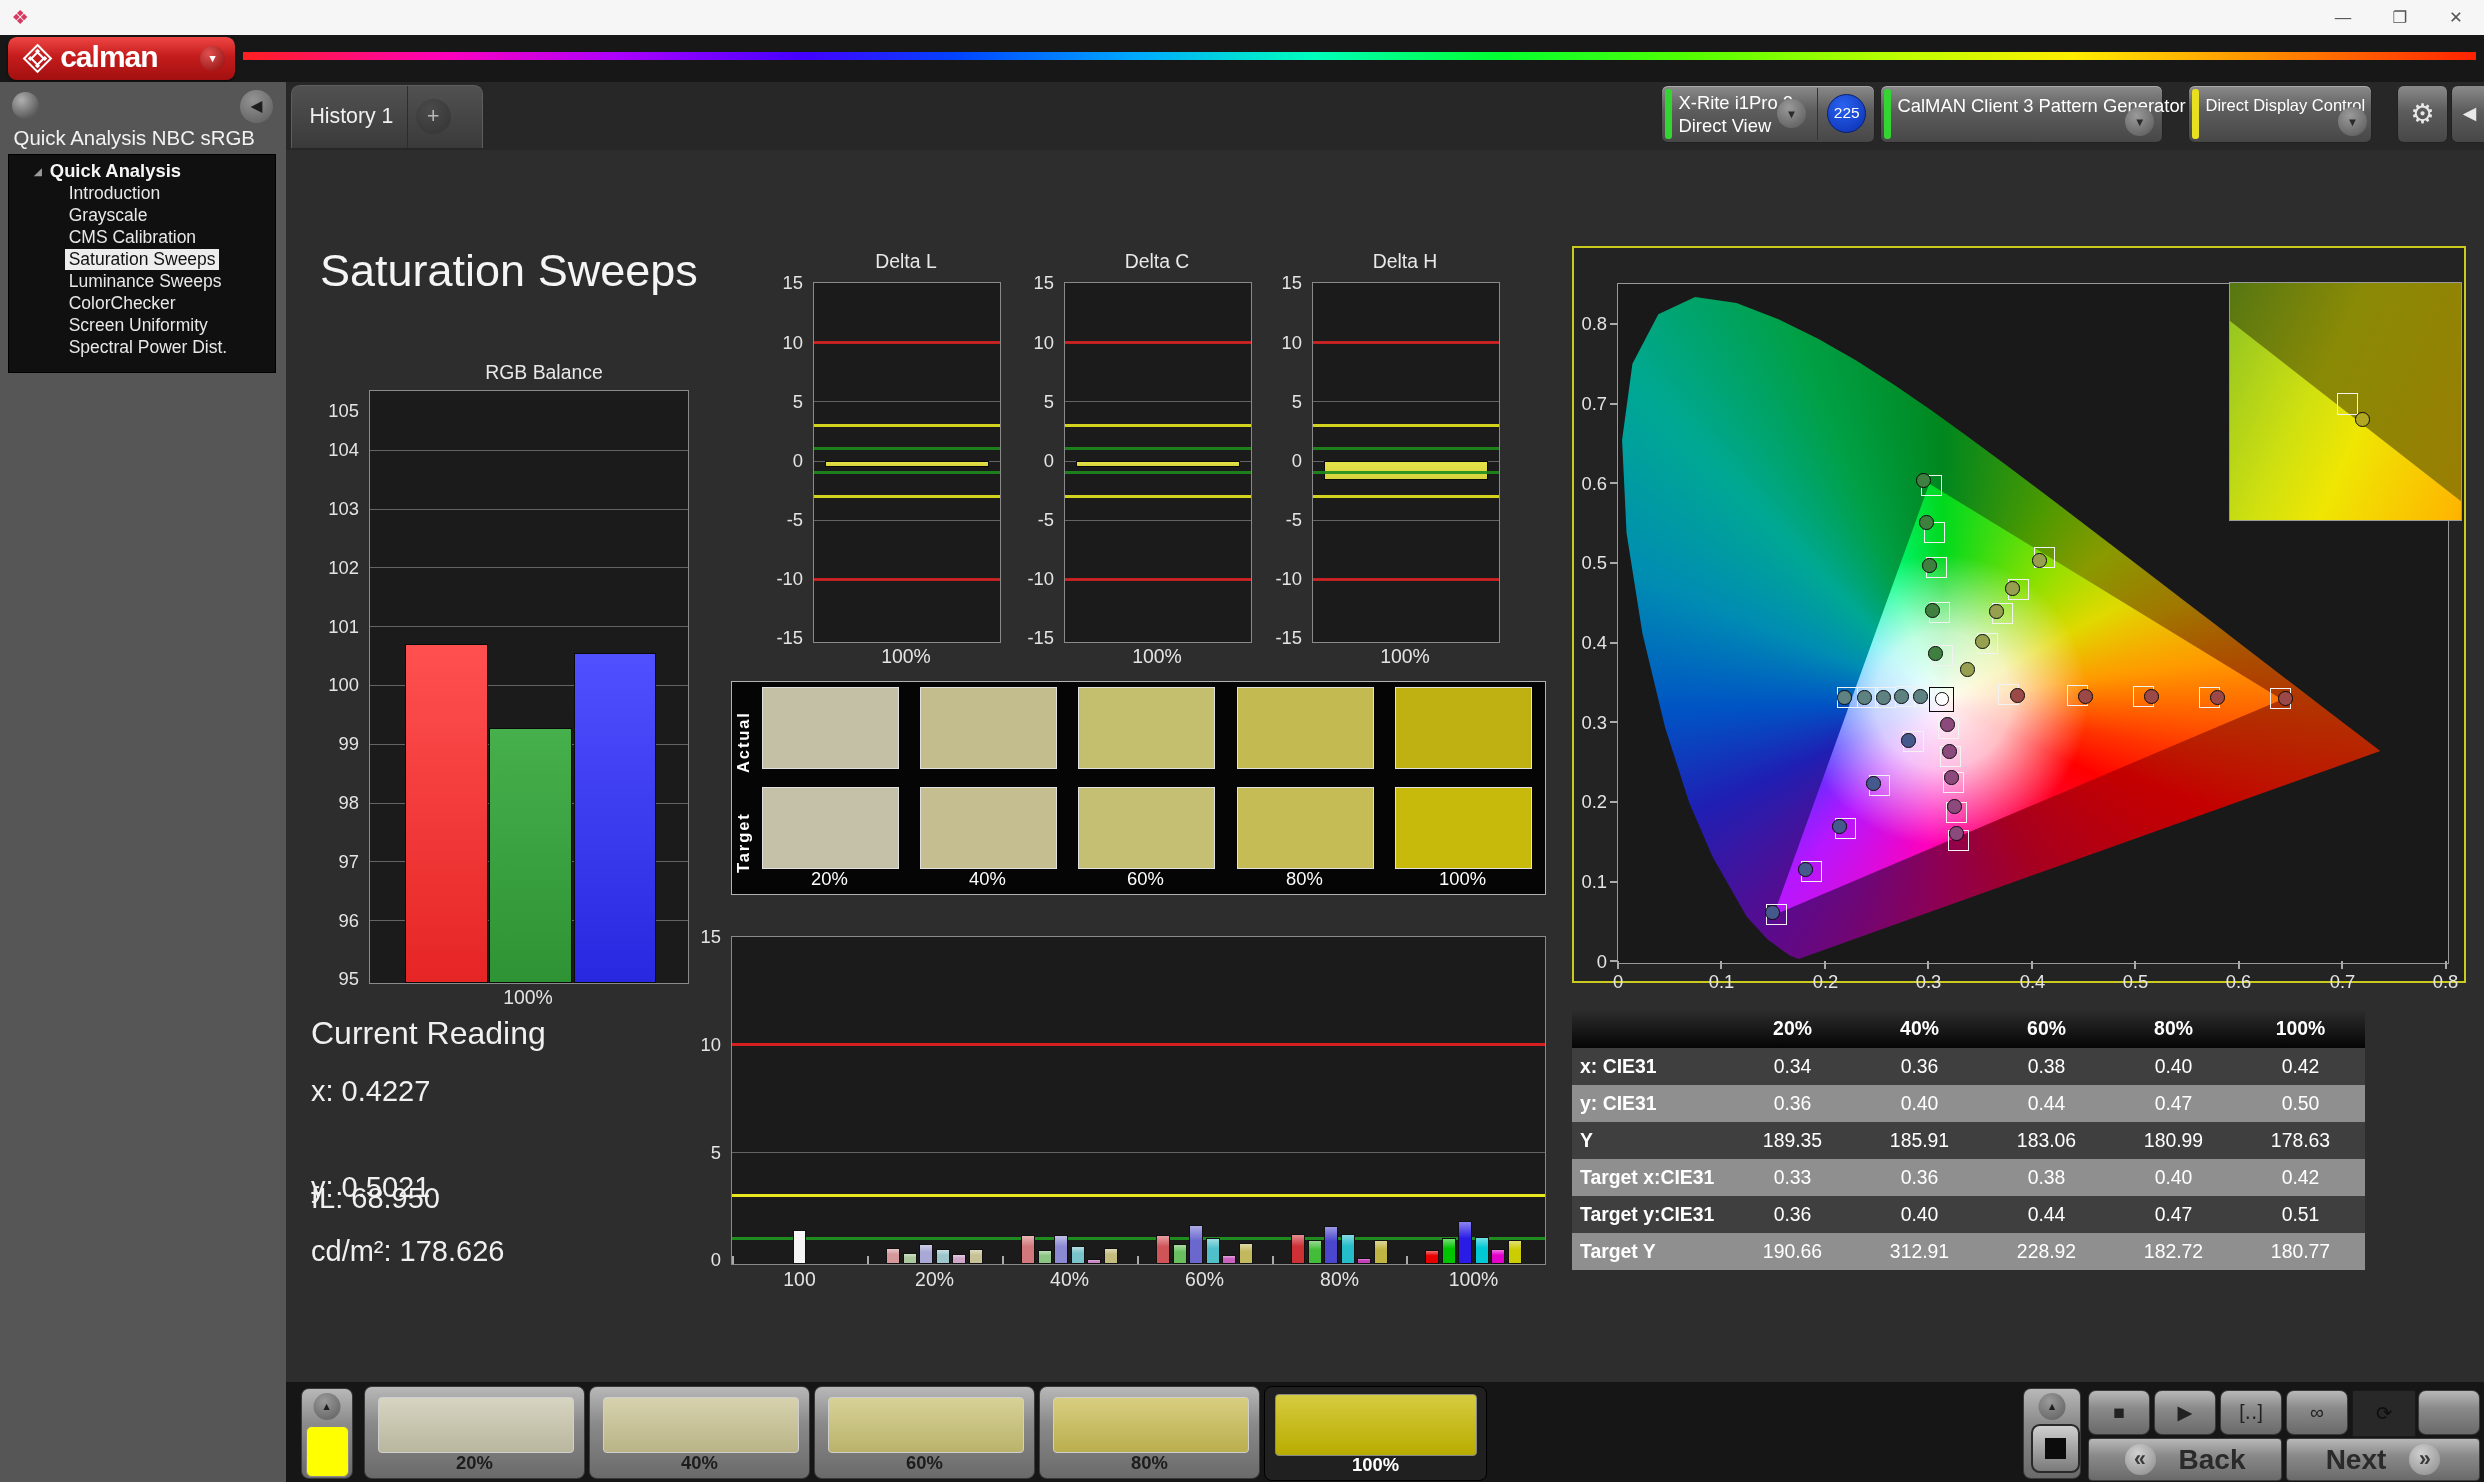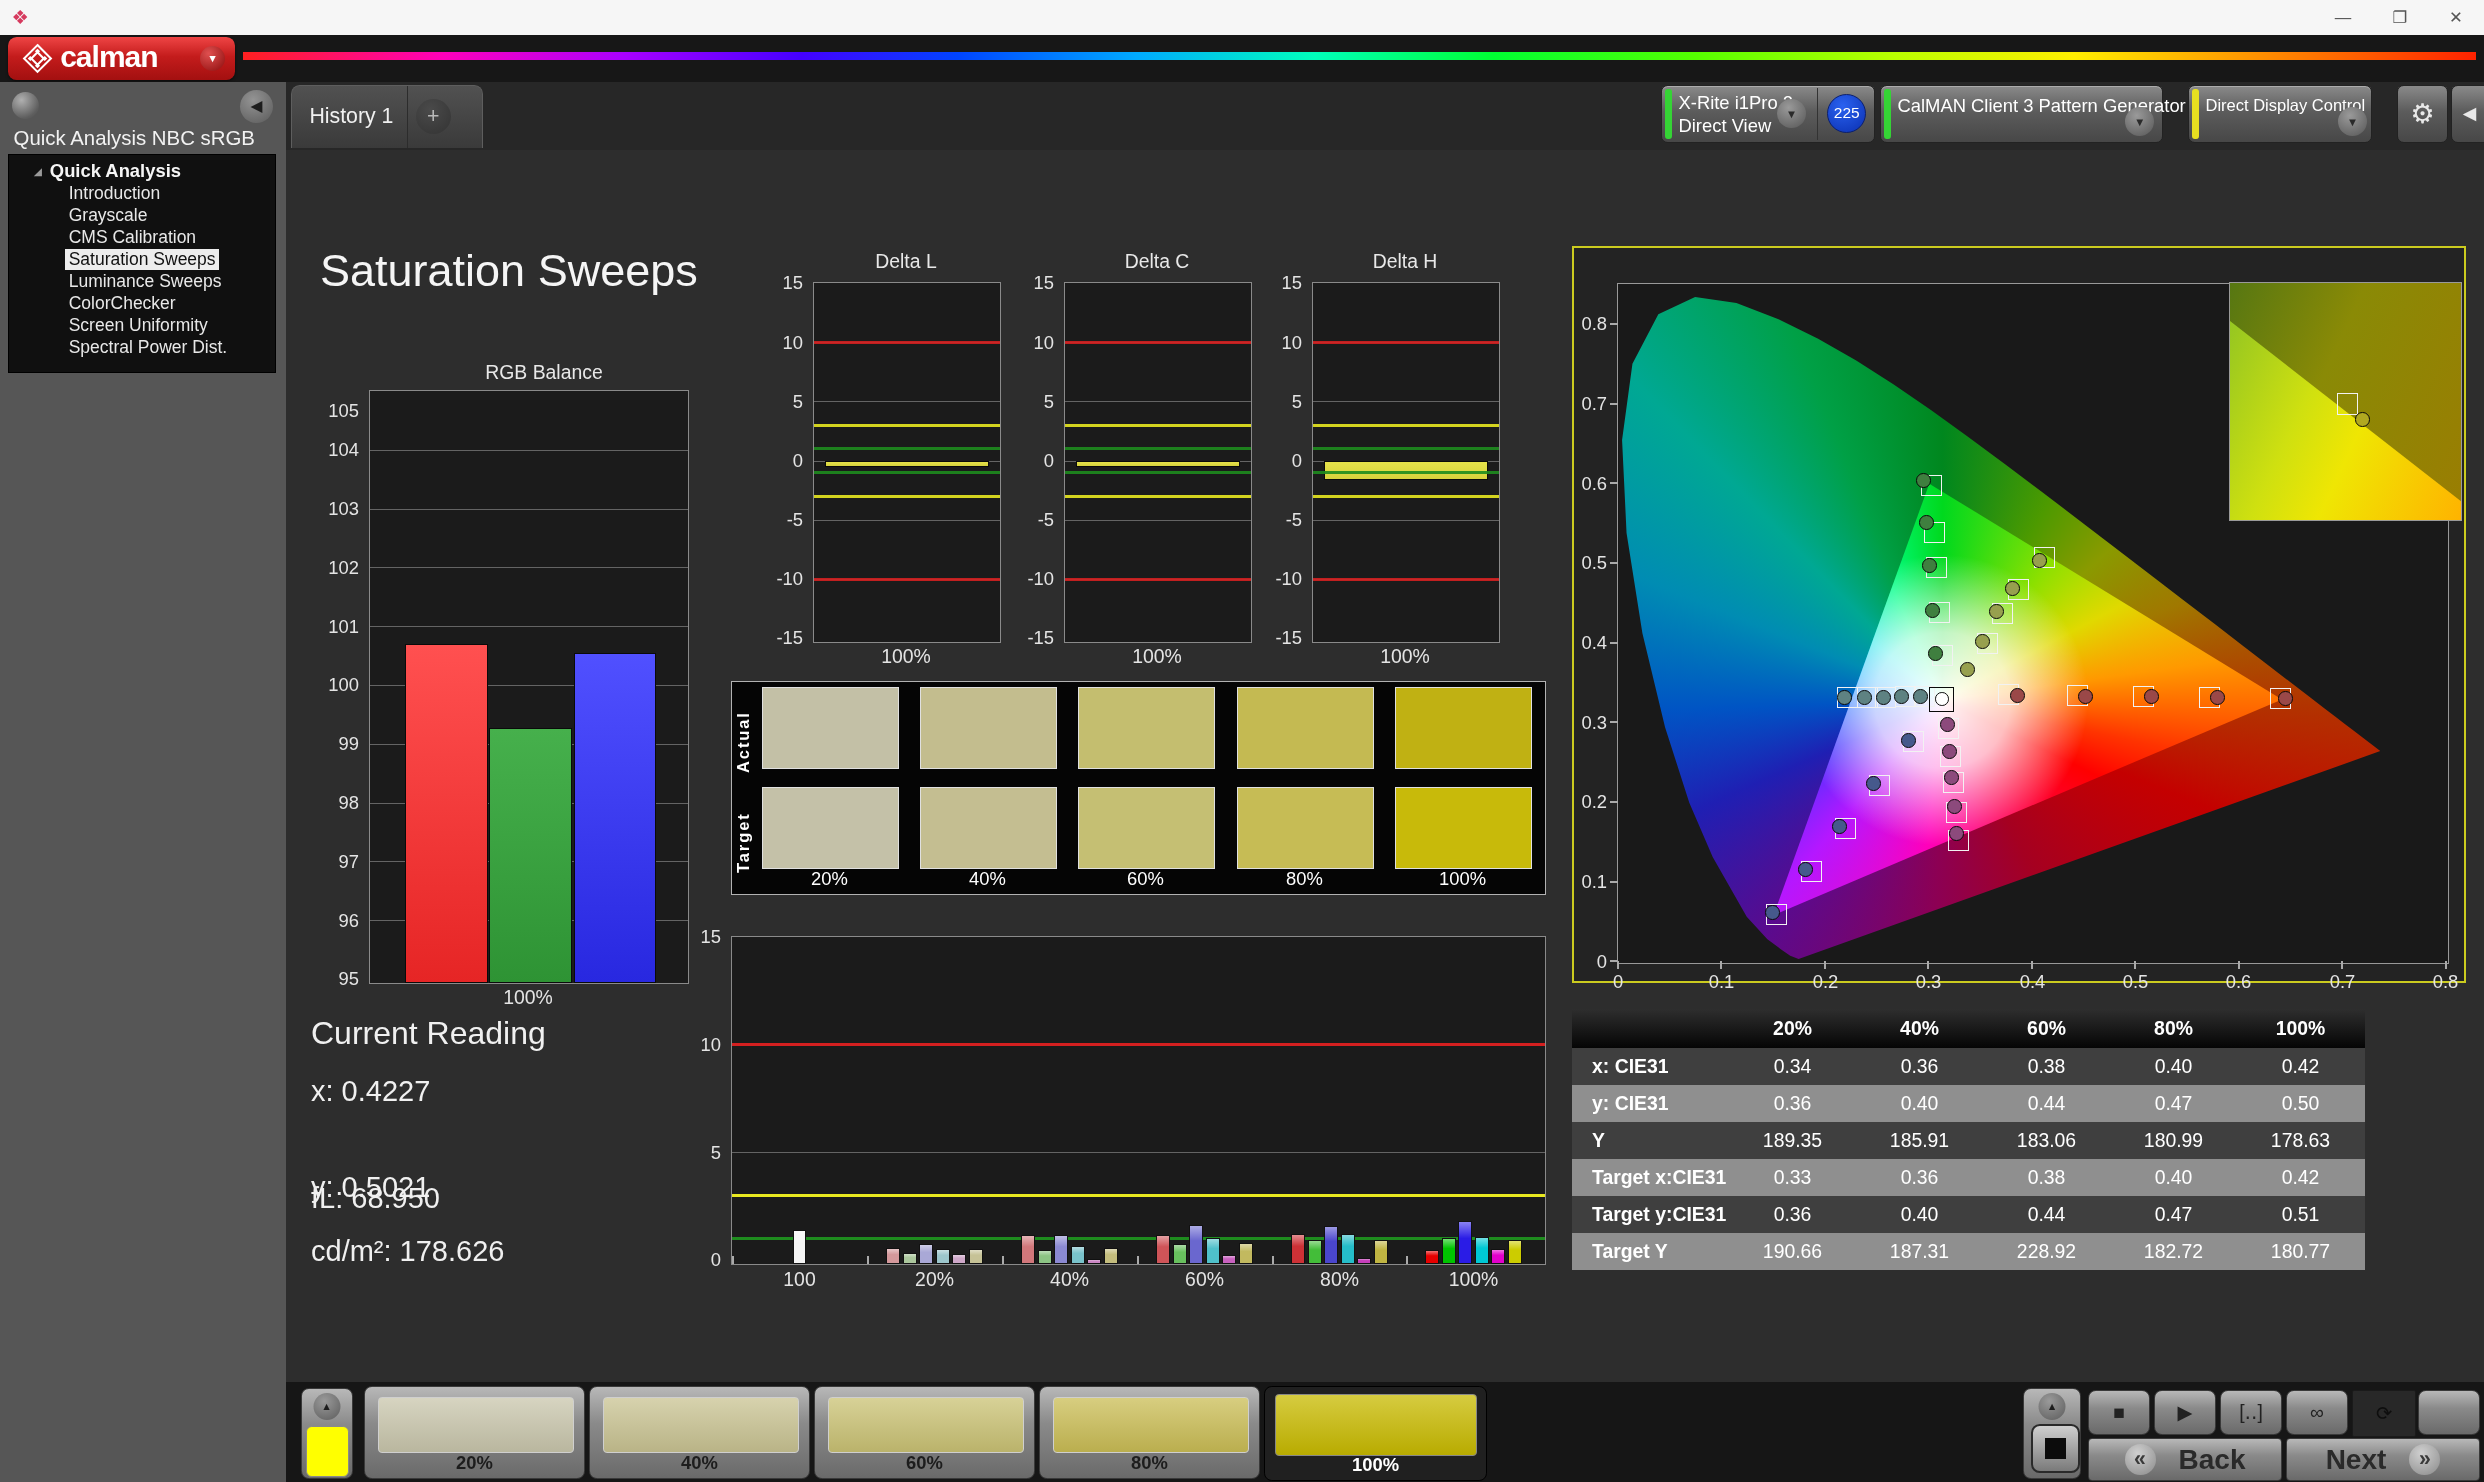--- a/index.html
+++ b/index.html
@@ -104,21 +104,21 @@
      background:linear-gradient(115deg,#8cc224 0%,#cfe010 38%,#efe603 58%,#ffb300 100%);}
   .insetdark{position:absolute;left:0;top:0;width:100%;height:100%;
      background:linear-gradient(115deg,#567712 0%,#8a8a06 40%,#9a7d02 100%);
      clip-path:polygon(0 0,100% 0,100% 92%,0 16%);}
 
   
   .cietable{position:absolute;left:1572px;top:1009px;width:793px;}
   .trow{display:flex;height:37px;}
   .thead{height:39px;background:linear-gradient(#2e2e2e,#050505);}
   .tcell{color:#fff;font-size:19.4px;display:flex;align-items:center;justify-content:center;box-sizing:border-box;}
-  .tlabel{width:157px;justify-content:flex-start;padding-left:20px;font-weight:bold;}
+  .tlabel{width:157px;justify-content:flex-start;padding-left:8px;font-weight:bold;}
   .tval{width:127px;}
   .rdark{background:#3f3f3f;}
   .rlight{background:#8f8f8f;}
   .thead .tcell{font-weight:bold;}
 
   
   .curtitle{position:absolute;left:311px;top:1015px;color:#f0f0f0;font-size:32px;}
   .curline{position:absolute;left:311px;color:#f0f0f0;font-size:29px;}
 
   
@@ -599,21 +599,21 @@
         <div class="tcell tlabel">Target y:CIE31</div>
         <div class="tcell tval">0.36</div>
         <div class="tcell tval">0.40</div>
         <div class="tcell tval">0.44</div>
         <div class="tcell tval">0.47</div>
         <div class="tcell tval">0.51</div>
       </div>
       <div class="trow rlight">
         <div class="tcell tlabel">Target Y</div>
         <div class="tcell tval">190.66</div>
-        <div class="tcell tval">187.31</div>
+        <div class="tcell tval">312.91</div>
         <div class="tcell tval">228.92</div>
         <div class="tcell tval">182.72</div>
         <div class="tcell tval">180.77</div>
       </div>
     </div>
 
   <div class="curtitle">Current Reading</div>
   <div class="curline" style="top:1075px;">x: 0.4227</div>
   <div class="curline" style="top:1171px;">y: 0.5021</div>
   <div class="curline" style="top:1182px;">fL: 68.950</div>

